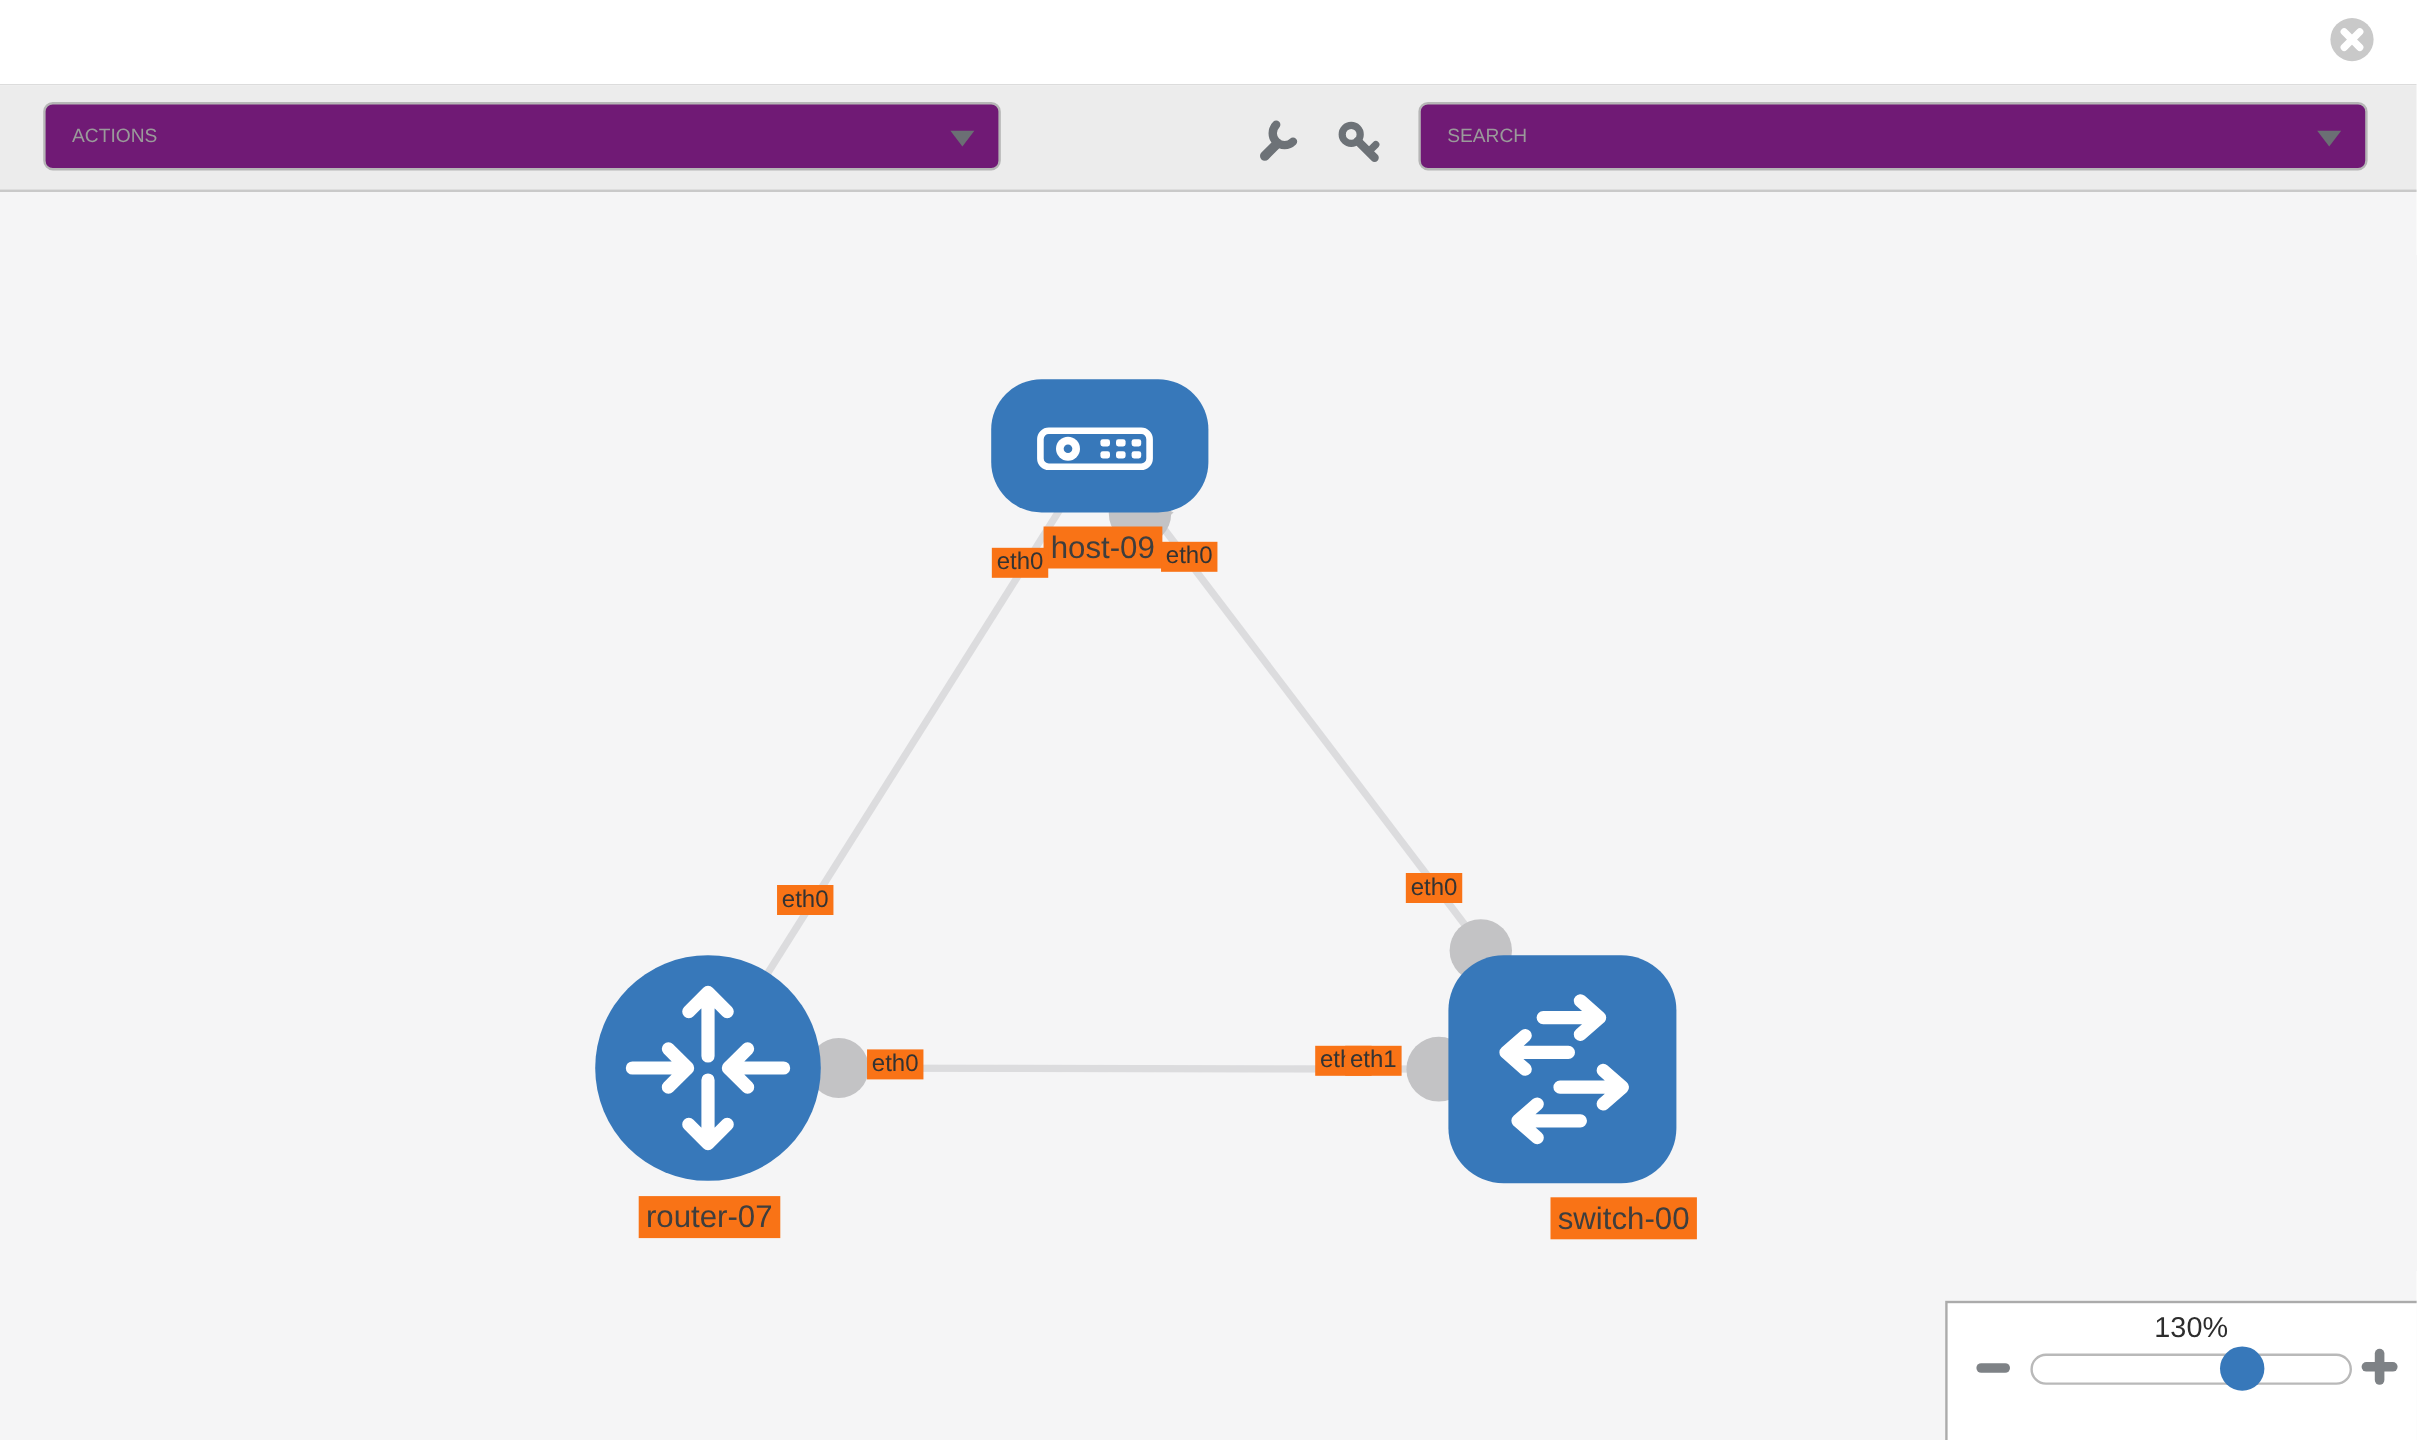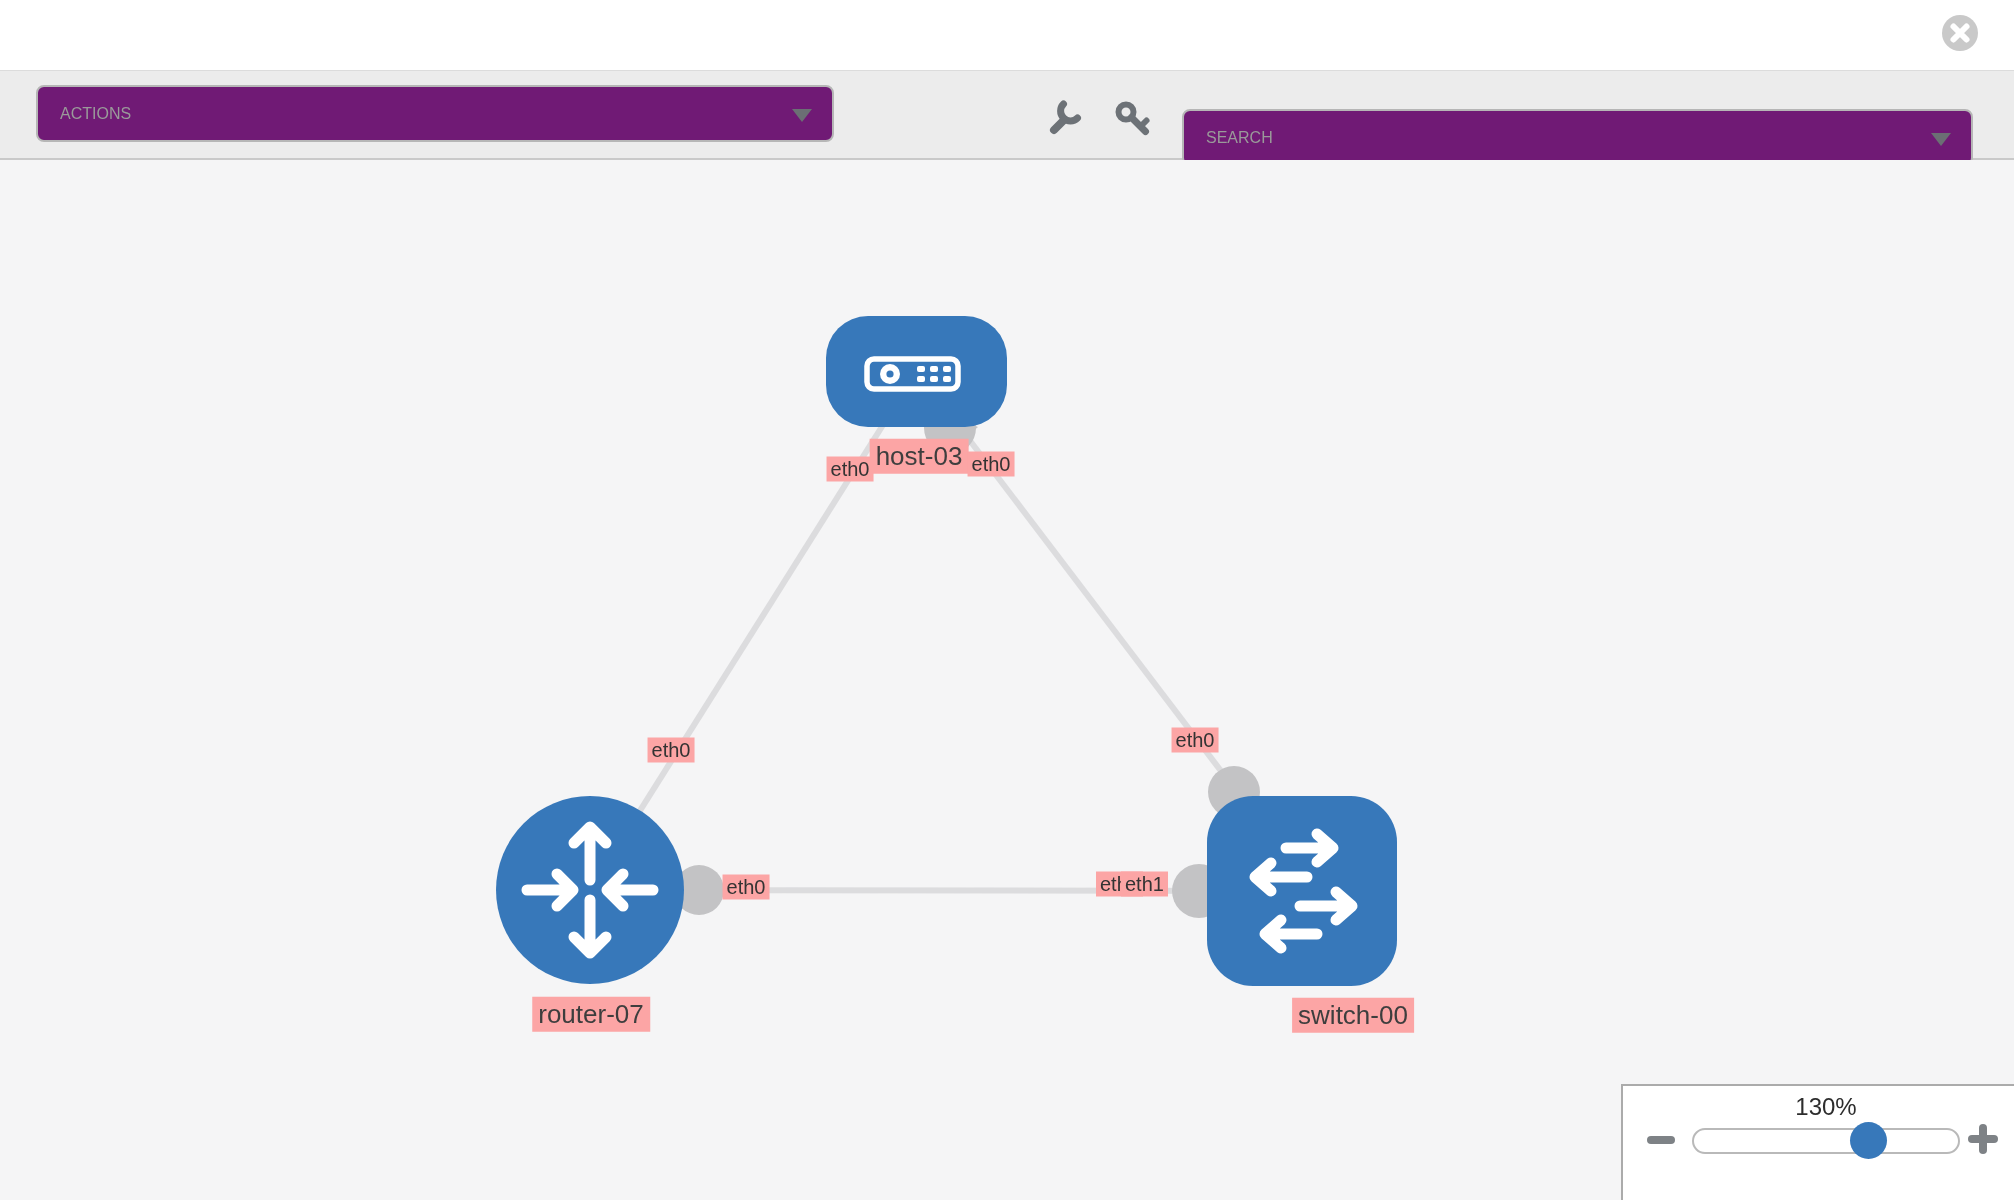--- a/index.html
+++ b/index.html
@@ -14,34 +14,34 @@
   .close-btn{position:absolute;right:35px;top:14px;width:38px;height:38px;cursor:pointer;}
 
   
   .toolbar{position:absolute;top:71px;left:0;right:0;height:87px;background:#ececec;
            border-bottom:2px solid #c9c9c9;}
   .select{position:absolute;top:14px;height:57px;background:#701a75;
           border:2px solid #b6b6b6;border-radius:8px;box-sizing:border-box;
           display:flex;align-items:center;padding:0 22px;color:#9a9a9a;
           font-size:16px;cursor:pointer;}
   .select-actions{left:36px;width:798px;}
-  .select-search{left:1182px;width:791px;margin-top:24px;}
+  .select-search{left:1182px;width:791px;}
   .caret{position:absolute;right:20px;top:50%;margin-top:-5px;width:0;height:0;
          border-left:10px solid transparent;border-right:10px solid transparent;
          border-top:13px solid #6b6f74;}
   .tool-icon{position:absolute;top:27px;cursor:pointer;}
   .tool-icon.wrench{left:1046px;}
   .tool-icon.key{left:1112px;}
 
   
   .canvas{position:absolute;top:160px;left:0;right:0;bottom:0;background:#f5f5f6;}
   .topo-svg{position:absolute;left:0;top:0;}
 
   
-  .lbl{position:absolute;background:#fca5a5;white-space:nowrap;line-height:1.25;}
+  .lbl{position:absolute;background:#f97316;white-space:nowrap;line-height:1.25;}
   .node-lbl{font-size:26px;color:#3e3e3e;padding:1px 6px;transform:translate(-50%,-50%);}
   .if-lbl{font-size:20px;color:#333;padding:0 4px;transform:translate(-50%,-50%);}
   .if-lbl.anchored{transform:translate(0,-50%);}
 
   
   .zoom-panel{position:absolute;left:1621px;top:924px;width:397px;height:122px;
               background:#fff;border:2px solid #ababab;box-sizing:border-box;}
   .zoom-pct{position:absolute;left:69px;top:7px;width:268px;text-align:center;
             font-size:24px;color:#2d2d2d;}
   .zoom-btn{position:absolute;cursor:pointer;}
@@ -141,21 +141,21 @@
         <rect x="1207" y="636" width="190" height="190" rx="46" fill="#3778ba"></rect>
         <g fill="none" stroke="#fff" stroke-width="11" stroke-linecap="round" stroke-linejoin="round">
           <path d="M1286 688 H1326 M1317 674 L1333 688 L1317 702"></path>
           <path d="M1307 717 H1262 M1271 703 L1255 717 L1271 731"></path>
           <path d="M1300 746 H1345 M1336 732 L1352 746 L1336 760"></path>
           <path d="M1317 774 H1272 M1281 760 L1265 774 L1281 788"></path>
         </g>
       </g>
     </svg>
 
-    <div class="lbl node-lbl" style="left:919px;top:296px;">host-03</div>
+    <div class="lbl node-lbl" style="left:919px;top:296px;">host-09</div>
     <div class="lbl node-lbl" style="left:591px;top:854px;">router-07</div>
     <div class="lbl node-lbl" style="left:1353px;top:855px;">switch-00</div>
 
     <div class="lbl if-lbl" style="left:850px;top:309px;">eth0</div>
     <div class="lbl if-lbl" style="left:991px;top:304px;">eth0</div>
     <div class="lbl if-lbl" style="left:671px;top:590px;">eth0</div>
     <div class="lbl if-lbl" style="left:1195px;top:580px;">eth0</div>
     <div class="lbl if-lbl" style="left:746px;top:727px;">eth0</div>
     <div class="lbl if-lbl anchored" style="left:1096px;top:724px;z-index:1;">eth0</div>
     <div class="lbl if-lbl anchored" style="left:1121px;top:724px;z-index:2;">eth1</div>

